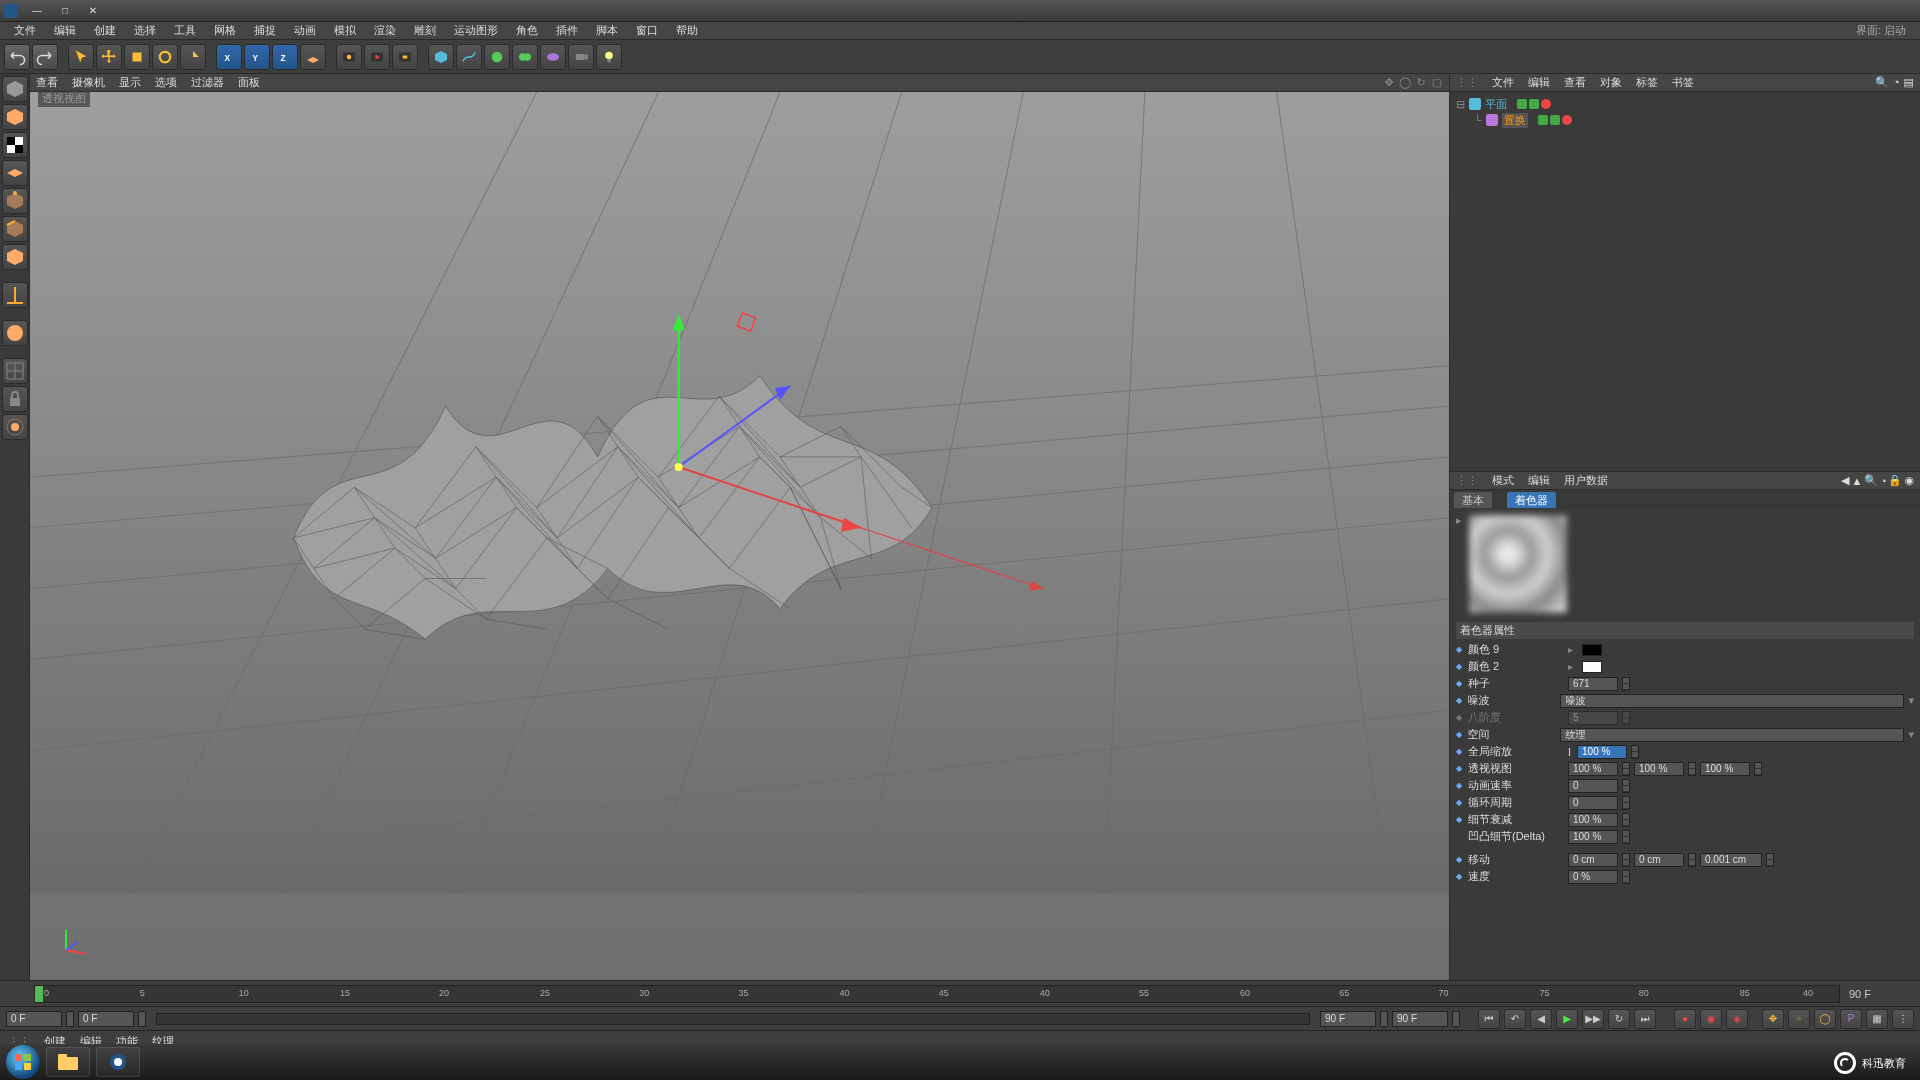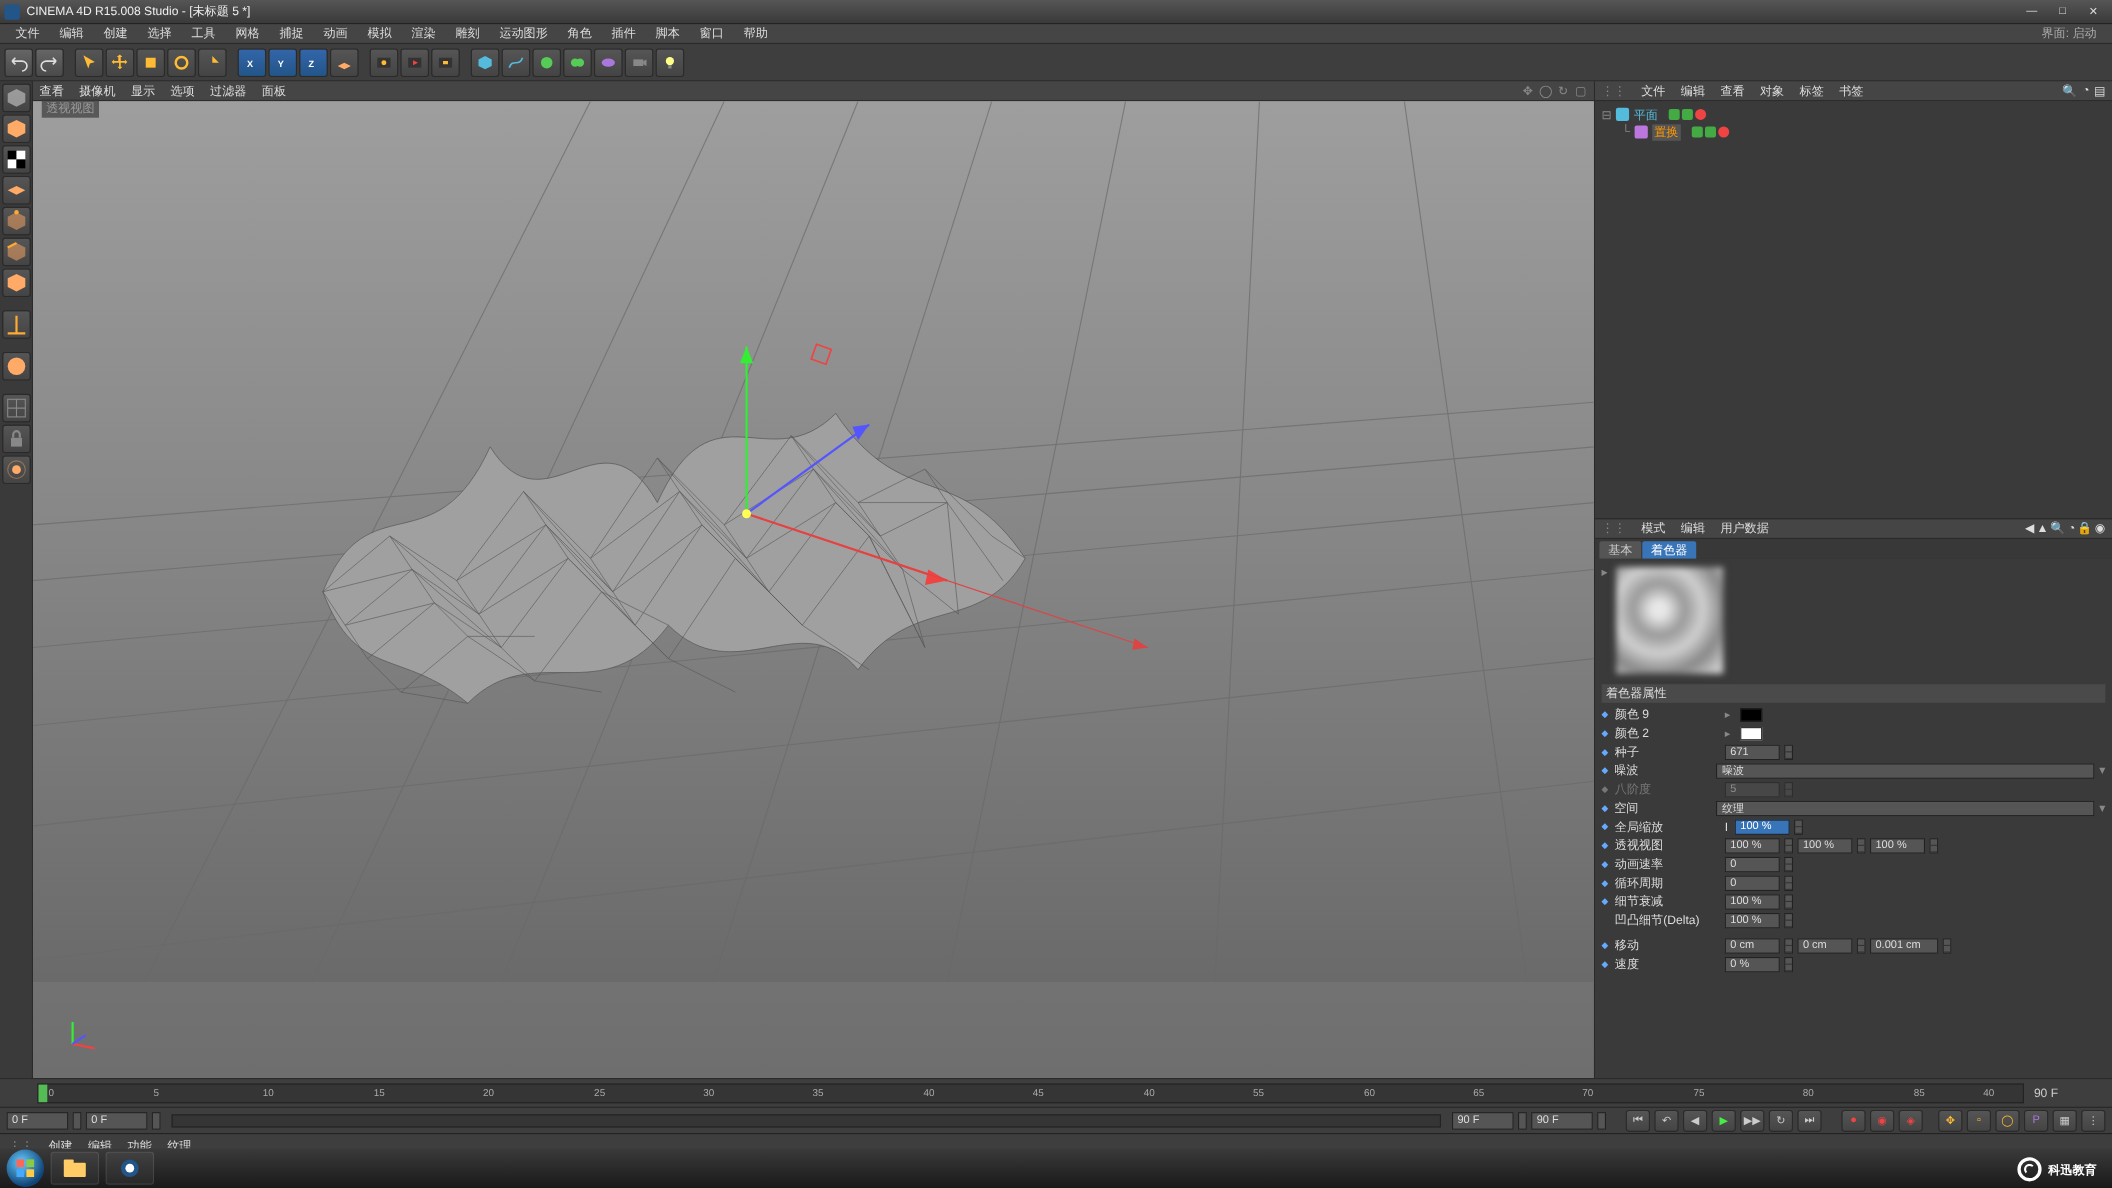--- a/index.html
+++ b/index.html
@@ -36,21 +36,21 @@
 .treerow .icn{width:12px;height:12px;background:#4a8;border-radius:2px}
 .treerow .nm{color:#ddd}
 .treerow .nm.sel{color:#f90;background:#555;padding:0 2px}
 .treerow .dots{margin-left:6px;display:flex;gap:2px}
 .treerow .dot{width:10px;height:10px;border-radius:2px}
 .attrmenu{height:18px;background:#454545;display:flex;align-items:center;padding:0 6px;gap:14px;border-bottom:1px solid #2a2a2a}
 .attrmenu span{color:#ddd;font-size:11px}
 .attrmenu .sp{margin-left:auto;display:flex;gap:2px;align-items:center}
 .attrhead{height:18px;background:#454545;display:flex;align-items:center;padding:0 4px;gap:6px;border-bottom:1px solid #2a2a2a}
 .attrhead .tile{width:14px;height:14px;background:repeating-conic-gradient(#888 0 25%,#555 0 50%) 0 0/8px 8px}
-.tabs{height:18px;display:flex;gap:1px;padding:2px 4px 0 4px}
+.tabs{height:18px;display:flex;gap:15px;padding:2px 4px 0 4px}
 .tab{padding:1px 8px;background:#555;color:#ccc;font-size:11px;border-radius:2px 2px 0 0}
 .tab.active{background:#3874b8;color:#fff}
 .attrbody{flex:1;background:#3a3a3a;padding:6px;overflow-y:auto;position:relative}
 .preview{width:100px;height:100px;background:radial-gradient(circle at 40% 40%,#e8e8e8 8%,#999 28%,#d0d0d0 48%,#888 70%,#c8c8c8 90%);border:1px solid #222;margin:0 0 6px 4px;filter:blur(3px)}
 .sechead{background:#4a4a4a;color:#ddd;padding:1px 4px;font-size:11px;margin:2px 0}
 .prow{display:flex;align-items:center;height:17px;gap:4px}
 .prow .bul{color:#6af;font-size:8px;width:8px}
 .prow .bul.g{color:#777}
 .prow .lbl{width:96px;color:#ddd;font-size:11px;white-space:nowrap}
 .prow .lbl.g{color:#777}
@@ -77,32 +77,31 @@
 .matmenu{display:flex;align-items:center;padding:0 8px;gap:14px}
 .matmenu span{color:#ddd;font-size:11px}
 .bottom2{height:80px;background:#3a3a3a;display:flex;border-top:1px solid #222}
 .matarea{flex:1;position:relative}
 .vlabel{position:absolute;left:2px;bottom:4px;writing-mode:vertical-rl;color:#666;font-size:9px;letter-spacing:1px}
 .coord{width:230px;background:#3e3e3e;border-left:1px solid #222;padding:2px 4px}
 .coordhead{display:flex;gap:40px;padding:0 12px;color:#ddd;font-size:11px;margin-bottom:2px}
 .taskbar{position:absolute;bottom:0;left:0;right:0;height:36px;background:linear-gradient(#3a3a3a,#1a1a1a);display:flex;align-items:center;padding:0 6px;gap:6px}
 .tskbtn{width:44px;height:30px;background:rgba(255,255,255,.05);border:1px solid rgba(255,255,255,.1);border-radius:3px;display:flex;align-items:center;justify-content:center}
 .startorb{width:34px;height:34px;border-radius:50%;background:radial-gradient(circle at 40% 35%,#6cf 0%,#147 70%);display:flex;align-items:center;justify-content:center}
-.brand{position:absolute;right:14px;bottom:6px;color:#fff;font-size:20px;font-weight:bold;display:flex;align-items:center;gap:6px}
+.brand{position:absolute;right:14px;bottom:6px;color:#fff;font-size:20px;font-weight:normal;display:flex;align-items:center;gap:6px}
 .brand .logo{width:22px;height:22px;border:3px solid #fff;border-radius:50%;position:relative}
 .brand .logo::after{content:"";position:absolute;inset:3px;border:2px solid #fff;border-radius:50%;border-right-color:transparent;border-bottom-color:transparent}
 .gridfloor{position:absolute;inset:0}
 .axiswidget{position:absolute;left:26px;bottom:18px}
 </style>
 </head>
 <body>
 
 <div class="titlebar">
   <div class="icon"></div>
-  <div class="title">CINEMA 4D R15.008 Studio - [未标题 5 *]</div>
   <div class="winbtns">
     <div class="winbtn">—</div>
     <div class="winbtn">□</div>
     <div class="winbtn">✕</div>
   </div>
 </div>
 
 <div class="menubar">
   <span>文件</span>
   <span>编辑</span>

